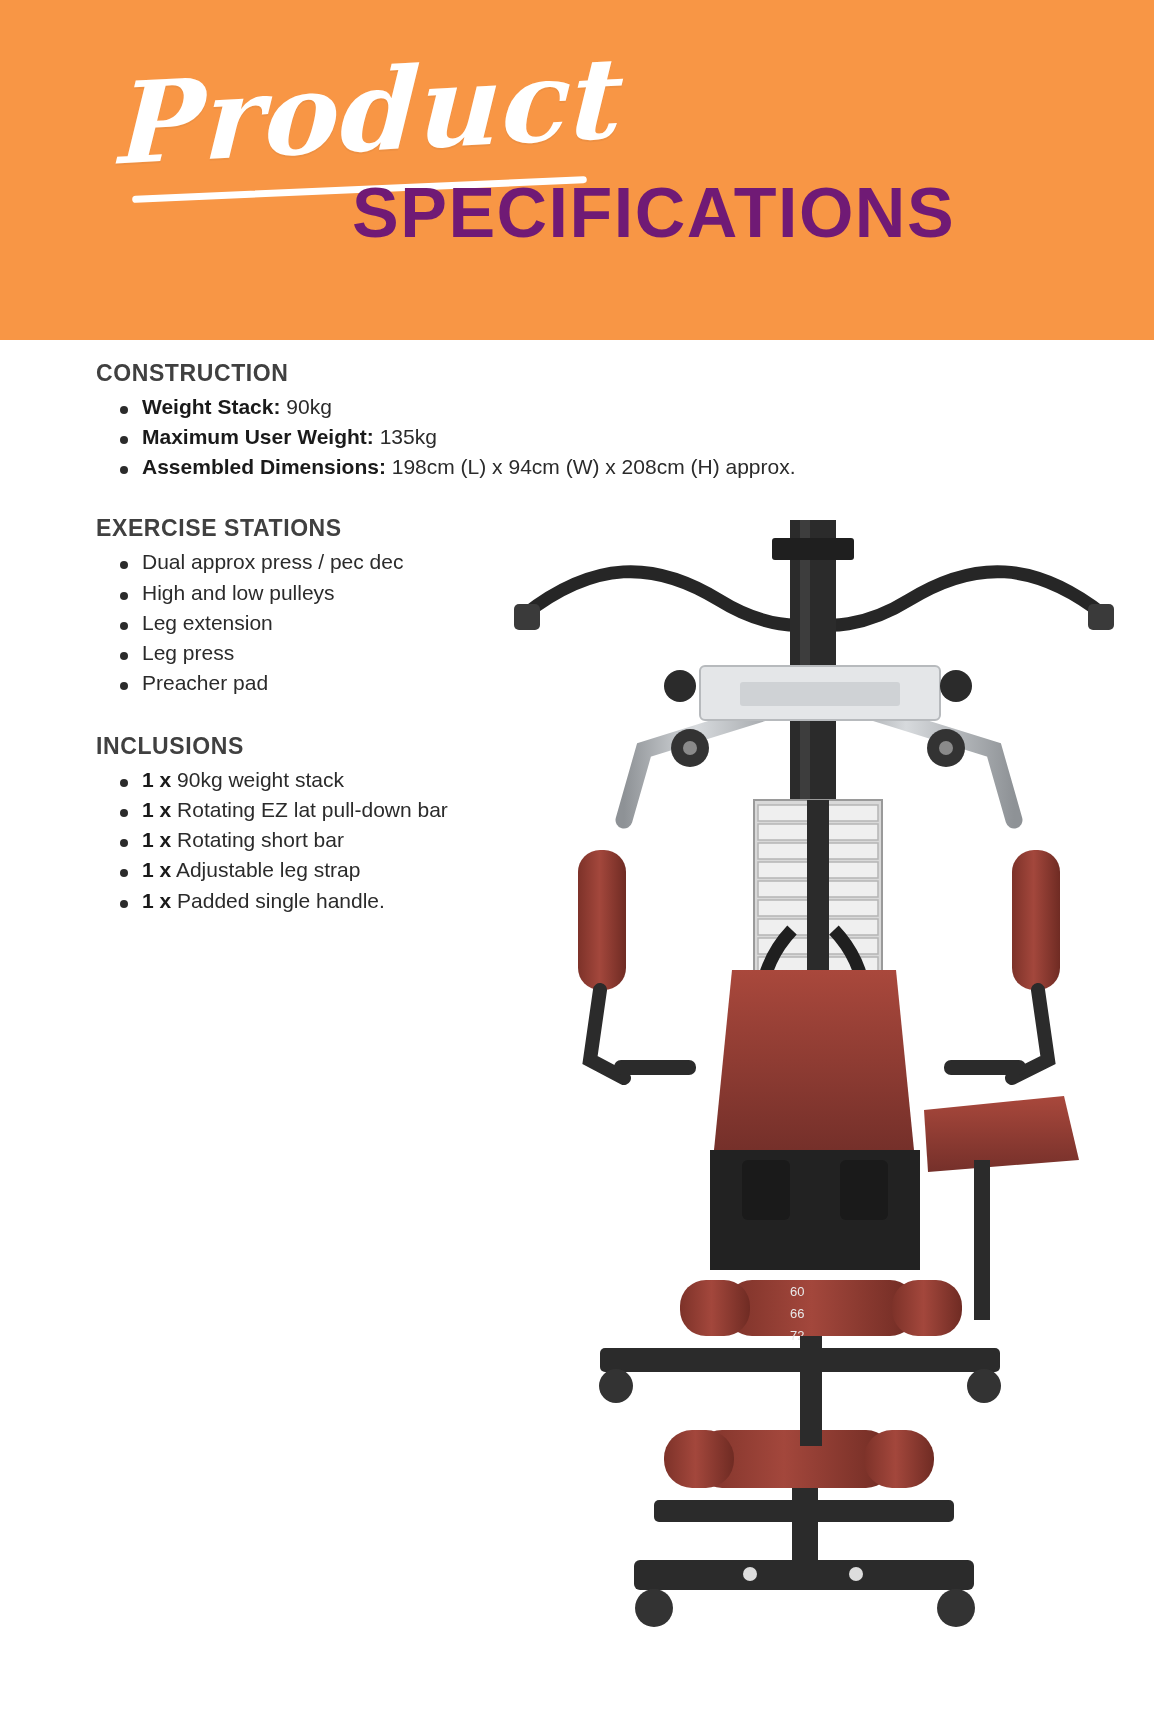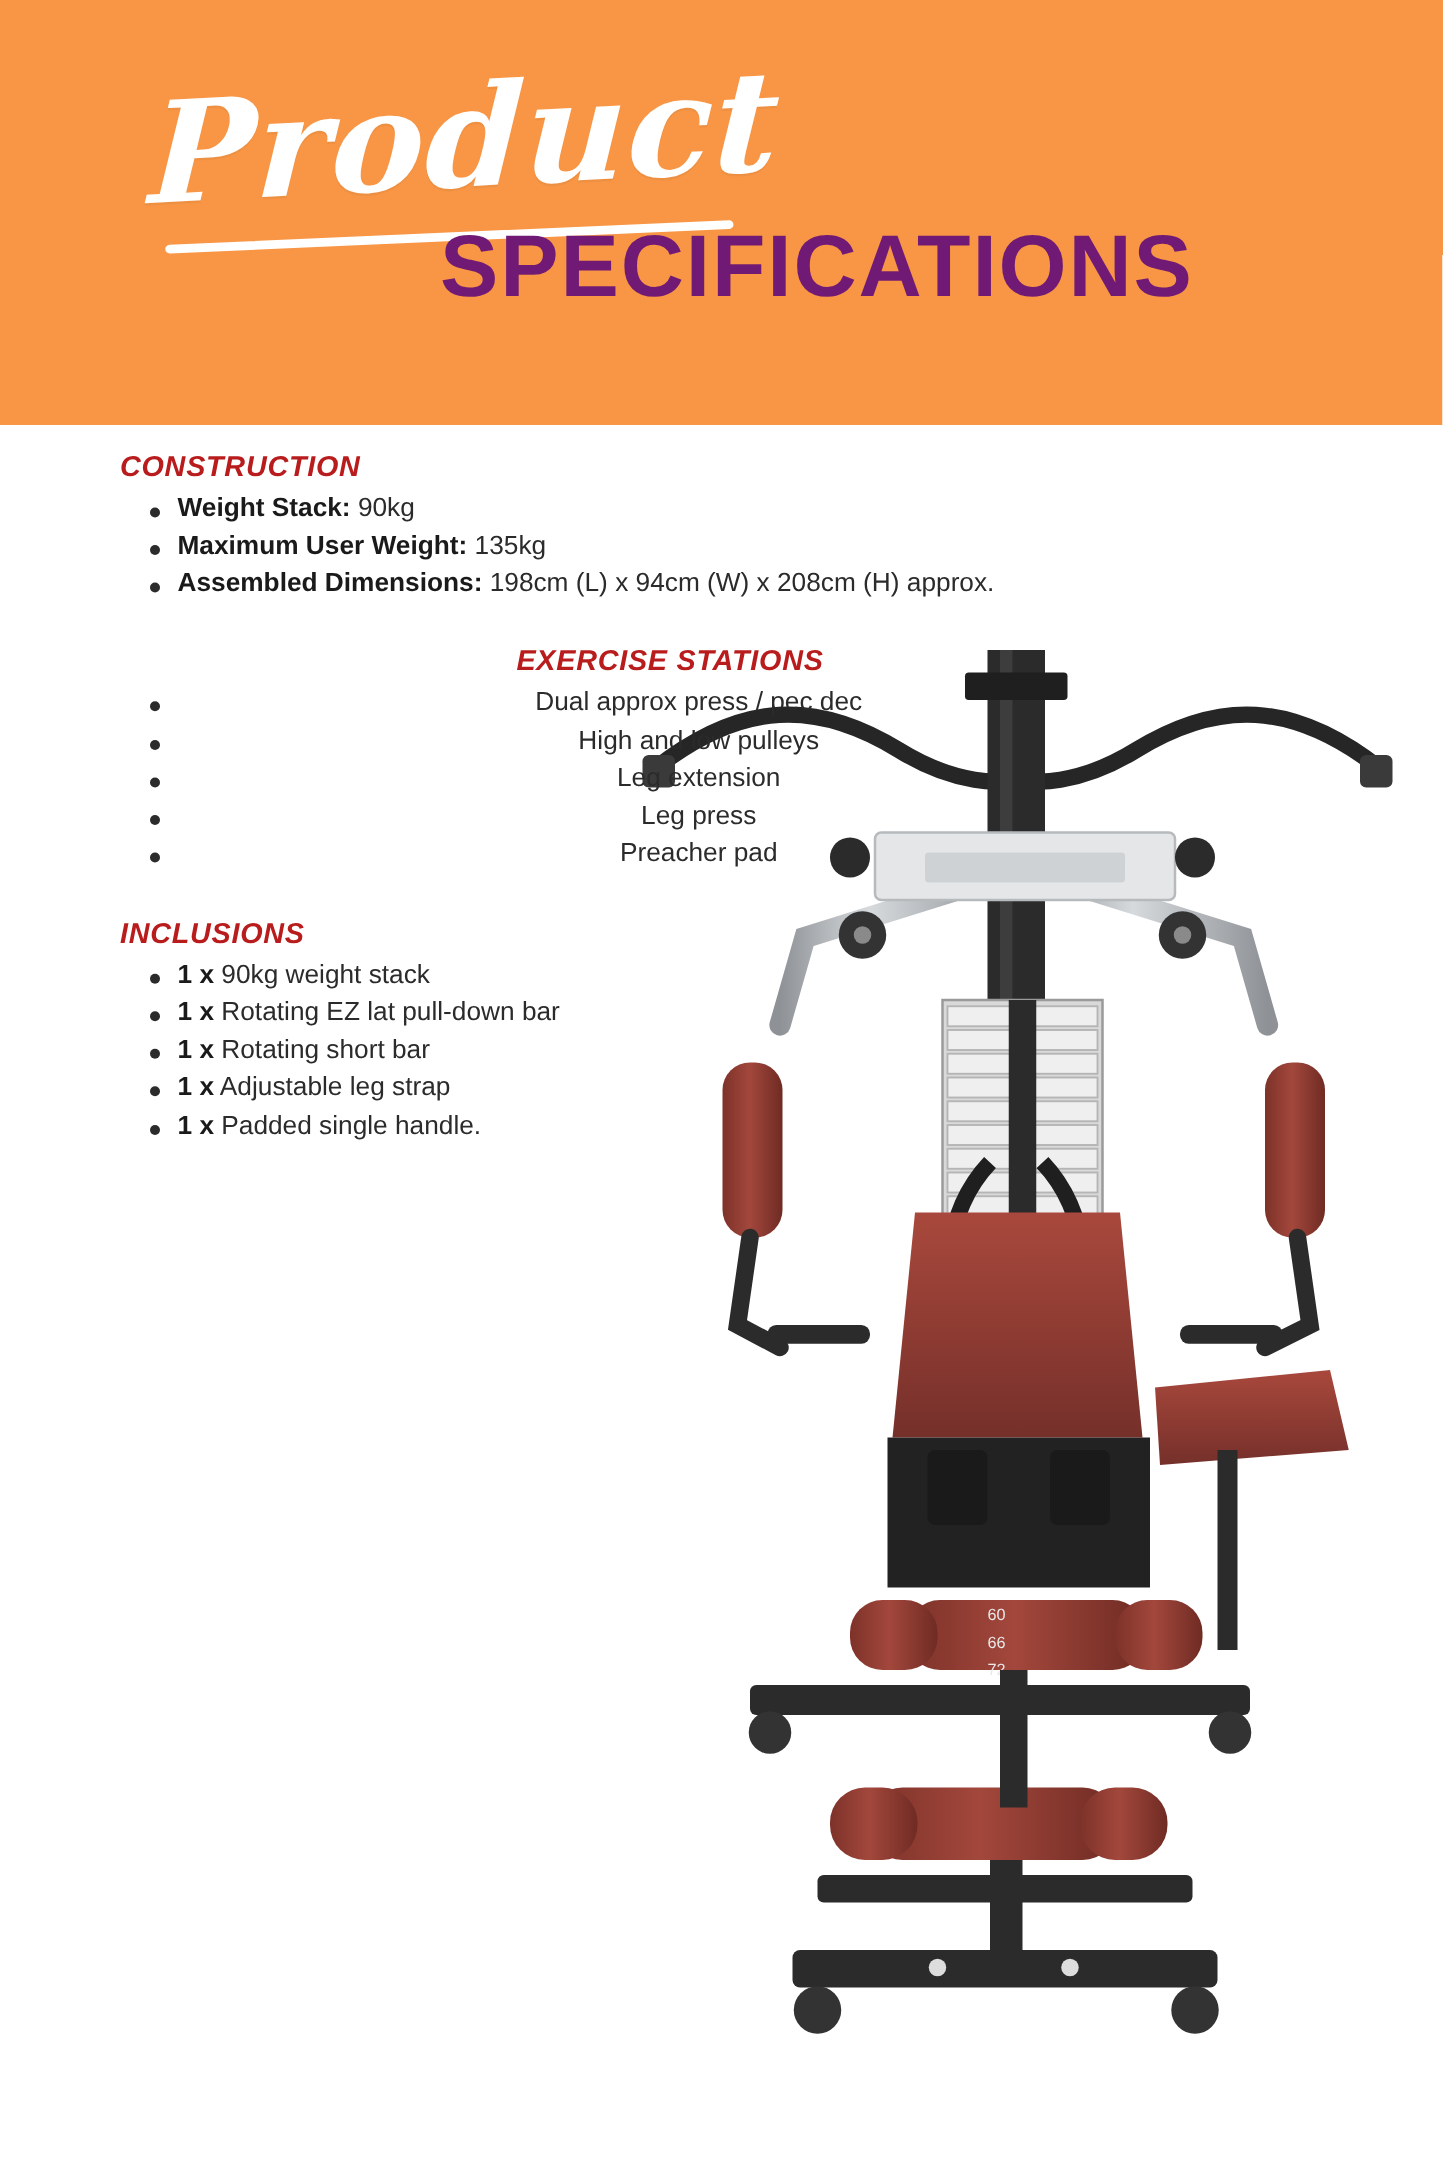--- a/index.html
+++ b/index.html
@@ -83,27 +83,26 @@
     left: 96px;
     top: 20px;
     width: 880px;
     z-index: 5;
   }
 
   .section {
     margin-bottom: 28px;
   }
   .section-heading {
-    color: #b91c1c;
+    color: #404040;
     font-size: 23px;
     font-weight: bold;
     letter-spacing: 0.6px;
     margin: 0 0 6px 0;
     font-family: "Liberation Sans", sans-serif;
-    font-style: italic;
   }
   ul.spec-list {
     margin: 0;
     padding-left: 46px;
     list-style: none;
   }
   ul.spec-list li {
     position: relative;
     font-size: 21px;
     line-height: 1.34;
@@ -119,21 +118,21 @@
     width: 8px;
     height: 8px;
     background: #2b2b2b;
     border-radius: 50%;
   }
   ul.spec-list li b {
     font-weight: bold;
     color: #1a1a1a;
   }
   .sec-construction ul.spec-list { padding-left: 46px; }
-  .sec-stations { margin-top: 34px; text-align: center; }
+  .sec-stations { margin-top: 34px; }
   .sec-inclusions { margin-top: 36px; }
 
   
   .product-image {
     position: absolute;
     right: 30px;
     top: 160px;
     width: 620px;
     height: 1180px;
     z-index: 1;

